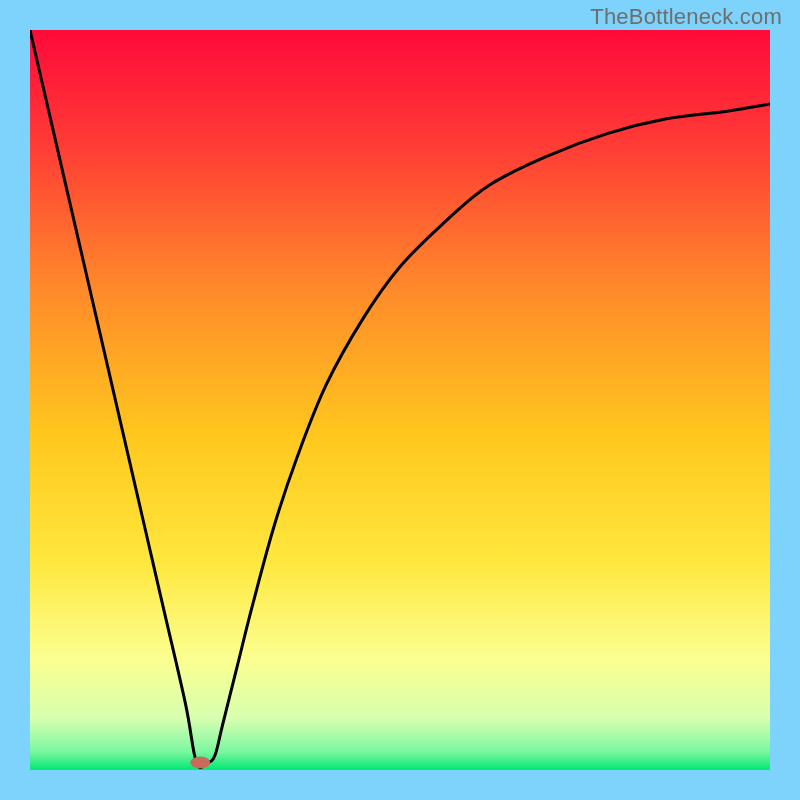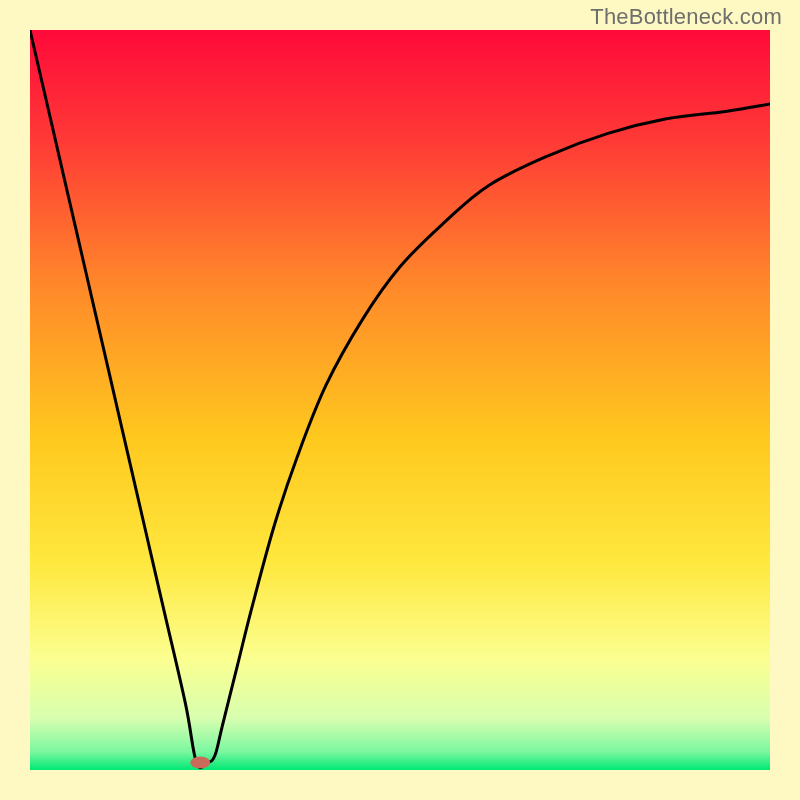--- a/index.html
+++ b/index.html
@@ -10,21 +10,21 @@
     background: #000;
     overflow: hidden;
     font-family: Arial, Helvetica, sans-serif;
   }
   .frame {
     position: absolute;
     top: 0;
     left: 0;
     width: 800px;
     height: 800px;
-    background: #fef9c3;
+    background: #7dd3fc;
   }
   .plot-area {
     position: absolute;
     top: 30px;
     left: 30px;
     width: 740px;
     height: 740px;
   }
   .watermark {
     position: absolute;

